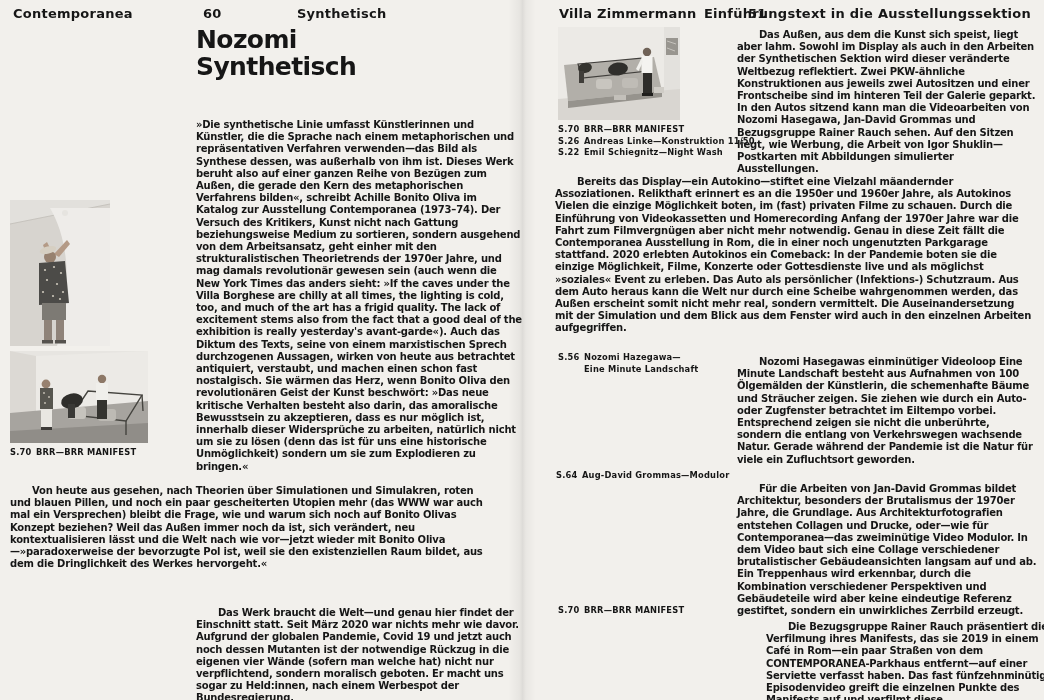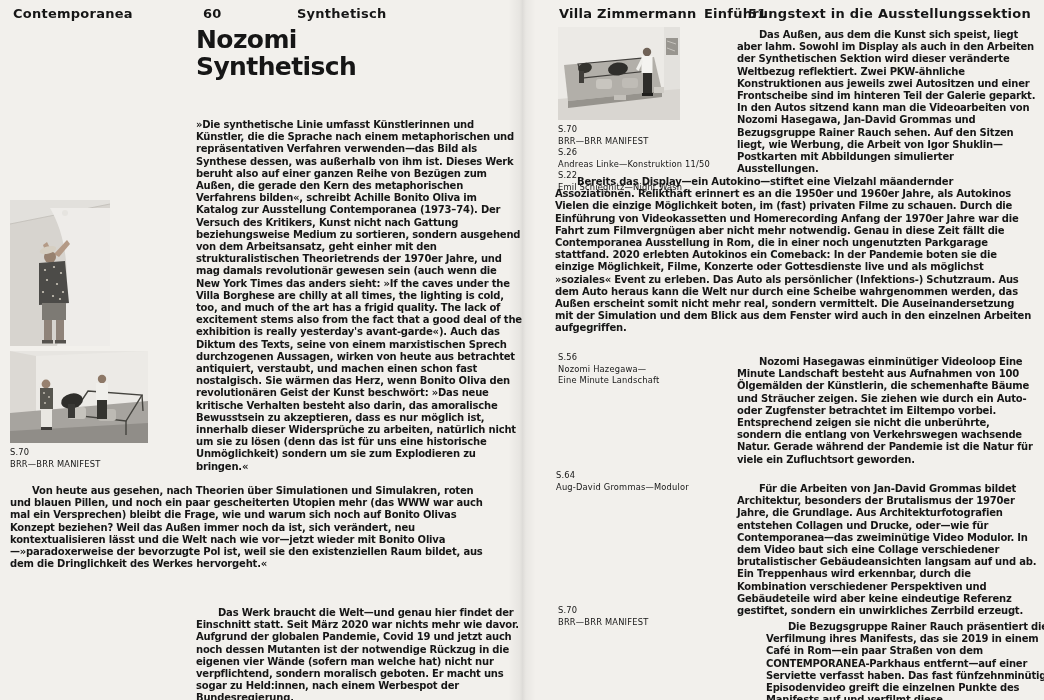--- a/index.html
+++ b/index.html
@@ -18,22 +18,22 @@
     font-size:25px;line-height:27px;font-weight:bold;letter-spacing:-.6px;
   }
   
   .body{
     font-size:10px;line-height:12.2px;font-weight:bold;letter-spacing:-.2px;
     text-align:left;hyphens:none;
   }
   .body.indent{text-indent:22px;margin-top:9px;}
   
   .cap{
-    font-size:8.3px;font-weight:normal;letter-spacing:.2px;line-height:11.5px;
-    white-space:nowrap;display:flex;flex-direction:column;
+    font-size:8.3px;font-weight:bold;letter-spacing:.2px;line-height:11.5px;
+    white-space:nowrap;display:flex;
   }
   .cap .ref{width:26px;flex:0 0 auto;}
   .photo{display:block;}
   .gutter{
     left:508px;top:0;width:28px;height:700px;pointer-events:none;
     background:linear-gradient(90deg,rgba(0,0,0,0) 0%,rgba(0,0,0,.045) 40%,rgba(0,0,0,.085) 52%,rgba(0,0,0,.04) 64%,rgba(0,0,0,0) 100%);
   }
 </style>
 </head>
 <body>

